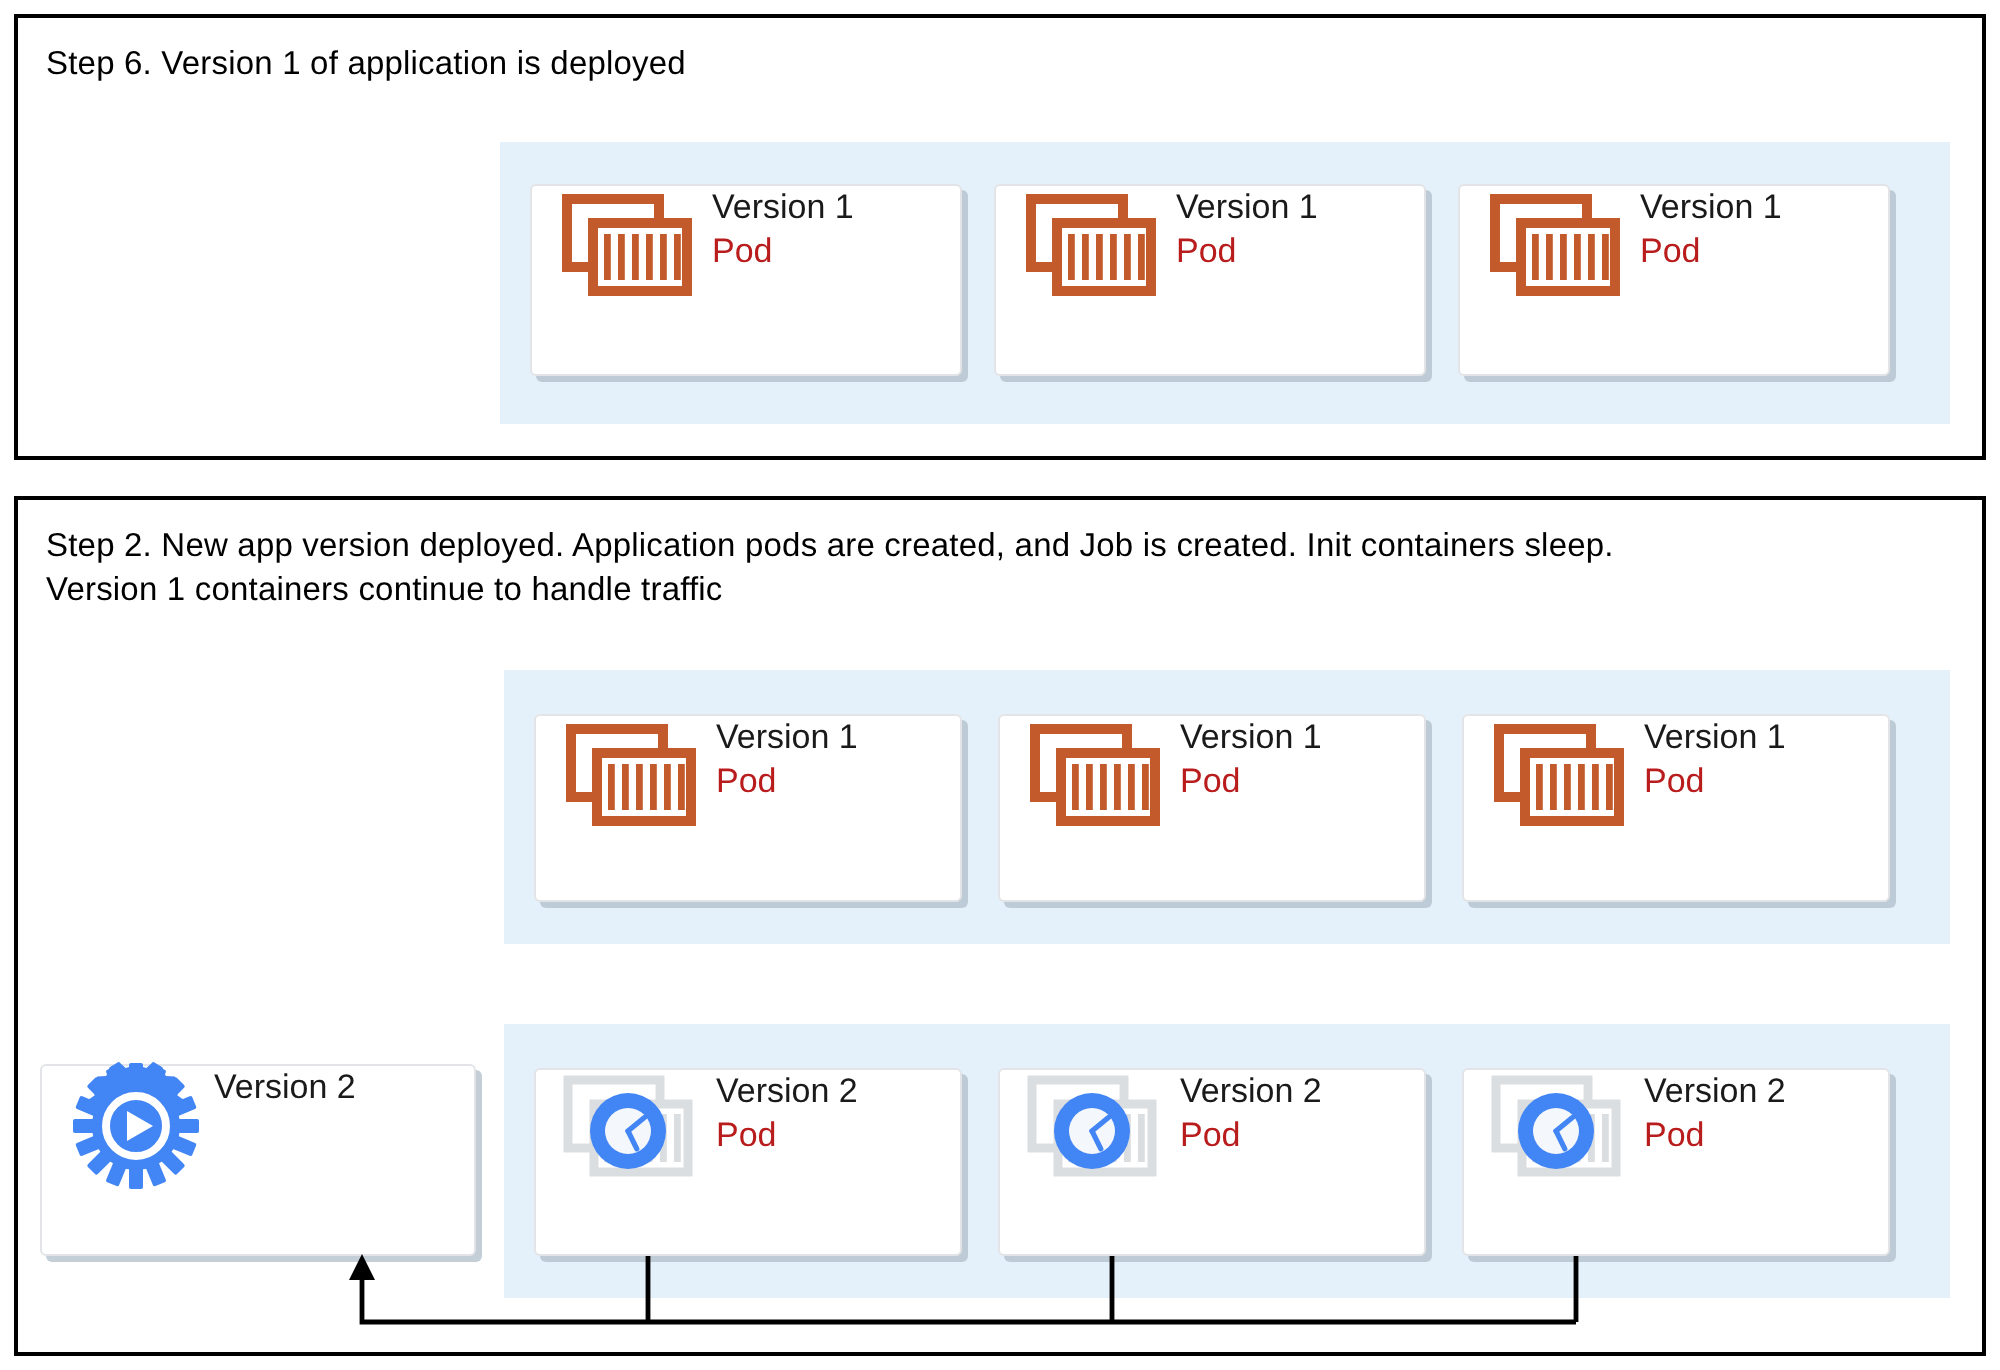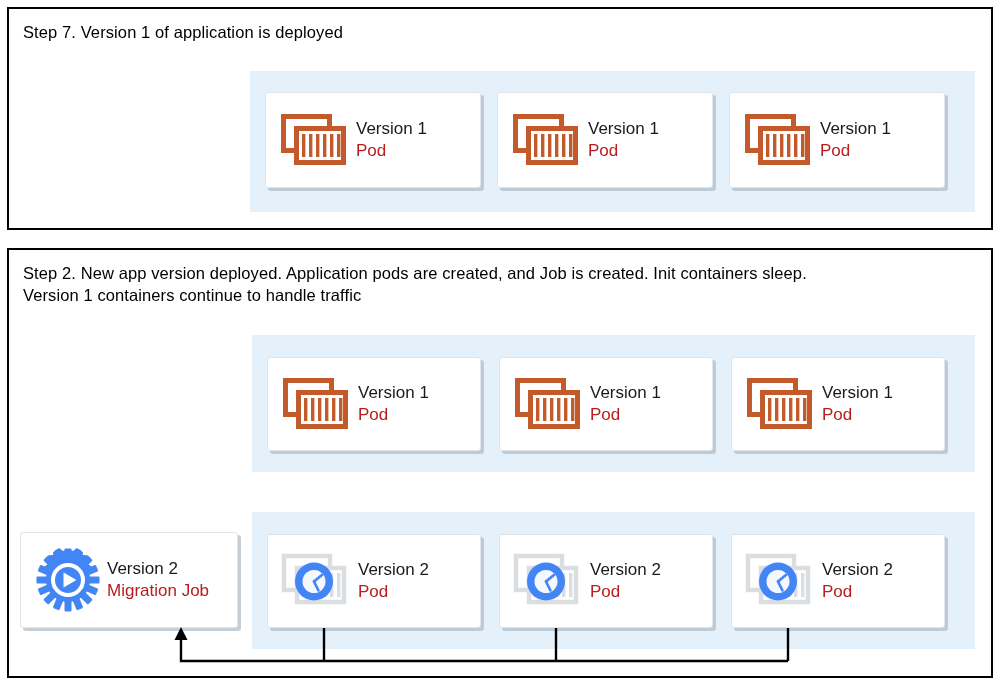--- a/index.html
+++ b/index.html
@@ -51,21 +51,20 @@
 
   
   .card {
     position: absolute;
     box-sizing: border-box;
     background: #ffffff;
     border: 1px solid #E2E4E7;
     border-radius: 3px;
     box-shadow: 3px 3px 0 0 rgba(176,190,201,0.75);
     display: flex;
-    align-items: center;
     padding-left: 12px;
   }
 
   .card-icon {
     flex: 0 0 auto;
     width: 72px;
     height: 60px;
     position: relative;
     display: flex;
     align-items: center;
@@ -96,21 +95,21 @@
     pointer-events: none;
     overflow: visible;
   }
 </style>
 </head>
 <body>
 
 <div class="stage">
 
   <div class="panel" id="panel-step1">
-    <div class="panel-title">Step 7. Version 1 of application is deployed</div>
+    <div class="panel-title">Step 6. Version 1 of application is deployed</div>
   </div>
 
   <div class="band" style="left:250px; top:71px; width:725px; height:141px;"></div>
 
   <div class="card" style="left:265px; top:92px; width:216px; height:96px;">
     <div class="card-icon">
       <svg class="pod-svg" width="66" height="52" viewBox="0 0 66 52" aria-hidden="true">
         <rect x="2.5" y="2.5" width="46" height="34" fill="#ffffff" stroke="#C25A2B" stroke-width="5"></rect>
         <rect x="15.5" y="14.5" width="47" height="34" fill="#ffffff" stroke="#C25A2B" stroke-width="5"></rect>
         <g fill="#C25A2B">
@@ -276,21 +275,20 @@
           <rect x="29.5" y="52.5" width="7" height="12" rx="1" transform="rotate(67.5 33 33)"></rect>
           <rect x="1.5" y="29.5" width="12" height="7" rx="1" transform="rotate(67.5 33 33)"></rect>
           <rect x="52.5" y="29.5" width="12" height="7" rx="1" transform="rotate(67.5 33 33)"></rect>
         </g>
         <circle cx="33" cy="33" r="15" fill="none" stroke="#ffffff" stroke-width="4"></circle>
         <path d="M28.5 25.5 L41.5 33 L28.5 40.5 Z" fill="#ffffff"></path>
       </svg>
     </div>
     <div class="card-text" style="margin-left:2px;">
       <div class="card-title">Version 2</div>
-      <div class="card-sub">Migration Job</div>
     </div>
   </div>
 
   <div class="card" style="left:267px; top:534px; width:214px; height:94px;">
     <div class="card-icon">
       <svg width="70" height="56" viewBox="0 0 70 56" aria-hidden="true">
         <rect x="3" y="3" width="46" height="34" fill="#ffffff" stroke="#DBDEE1" stroke-width="4.5"></rect>
         <rect x="16" y="15" width="47" height="34" fill="#ffffff" stroke="#DBDEE1" stroke-width="4.5"></rect>
         <g fill="#DBDEE1">
           <rect x="21" y="20" width="3.4" height="24"></rect>

